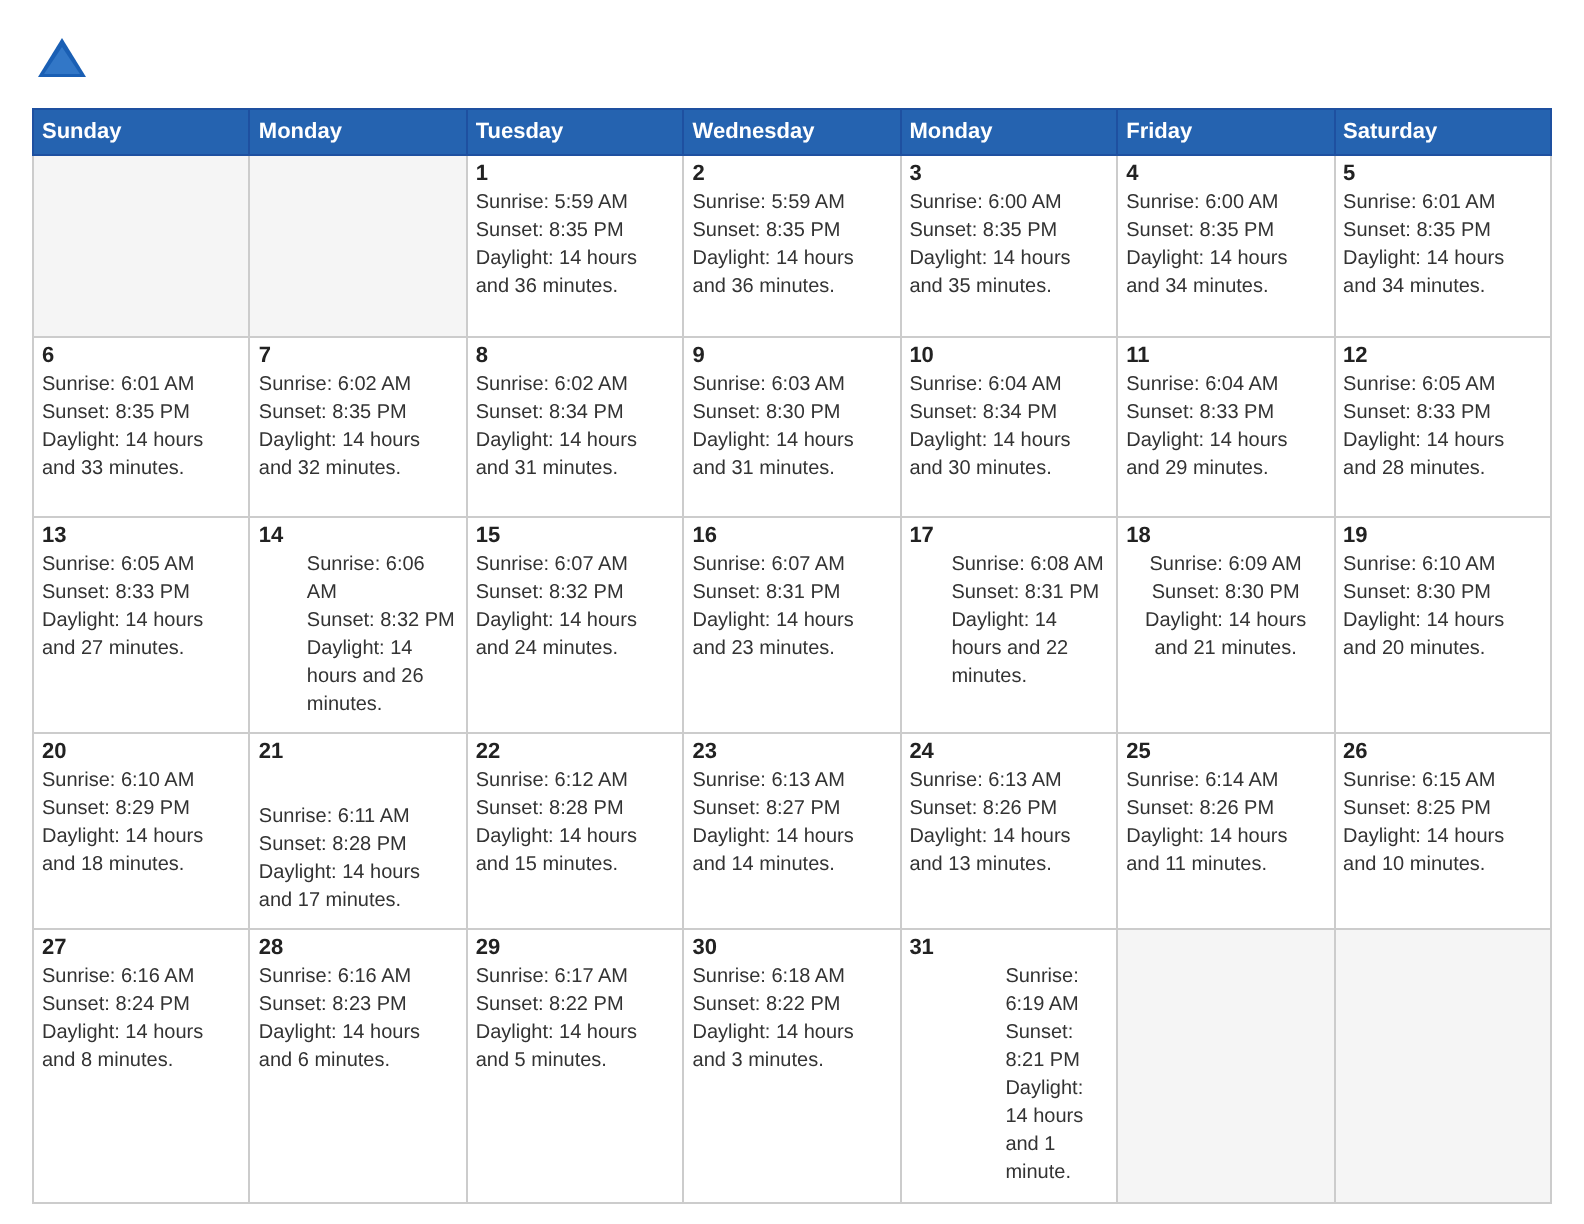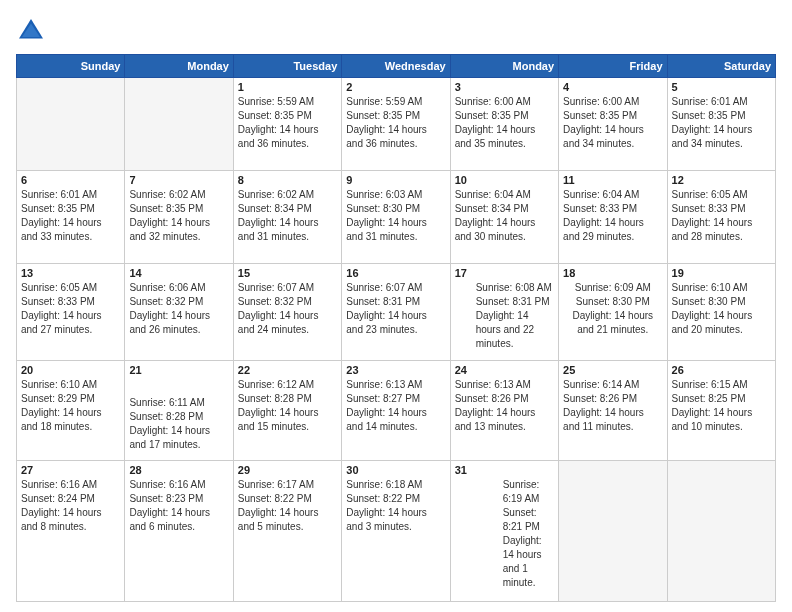--- a/index.html
+++ b/index.html
@@ -61,21 +61,21 @@
       border-collapse: collapse;
       width: 100%;
       table-layout: fixed;
     }
     .calendar th {
       background: #2563b0;
       color: #fff;
       font-size: 11px;
       font-weight: bold;
       padding: 5px 4px;
-      text-align: right;
+      text-align: left;
       border: 1px solid #1e50a0;
     }
     .calendar td {
       border: 1px solid #ccc;
       vertical-align: top;
       padding: 3px 4px;
       font-size: 9px;
       color: #333;
       background: #fff;
       height: 88px;
@@ -209,21 +209,21 @@
         </tr>
         <tr>
           <td>
             <div class="day-number">13</div>
             <div class="day-info" style="white-space: pre-line;">Sunrise: 6:05 AM
 Sunset: 8:33 PM
 Daylight: 14 hours and 27 minutes.</div>
           </td>
           <td>
             <div class="day-number">14</div>
-            <div class="day-info" style="white-space: pre-line;">Sunrise: 6:06 AM
+            <div class="day-info" style="white-space: pre-line; margin-left: 24px;">Sunrise: 6:06 AM
 Sunset: 8:32 PM
 Daylight: 14 hours and 26 minutes.</div>
           </td>
           <td>
             <div class="day-number">15</div>
             <div class="day-info" style="white-space: pre-line;">Sunrise: 6:07 AM
 Sunset: 8:32 PM
 Daylight: 14 hours and 24 minutes.</div>
           </td>
           <td>

